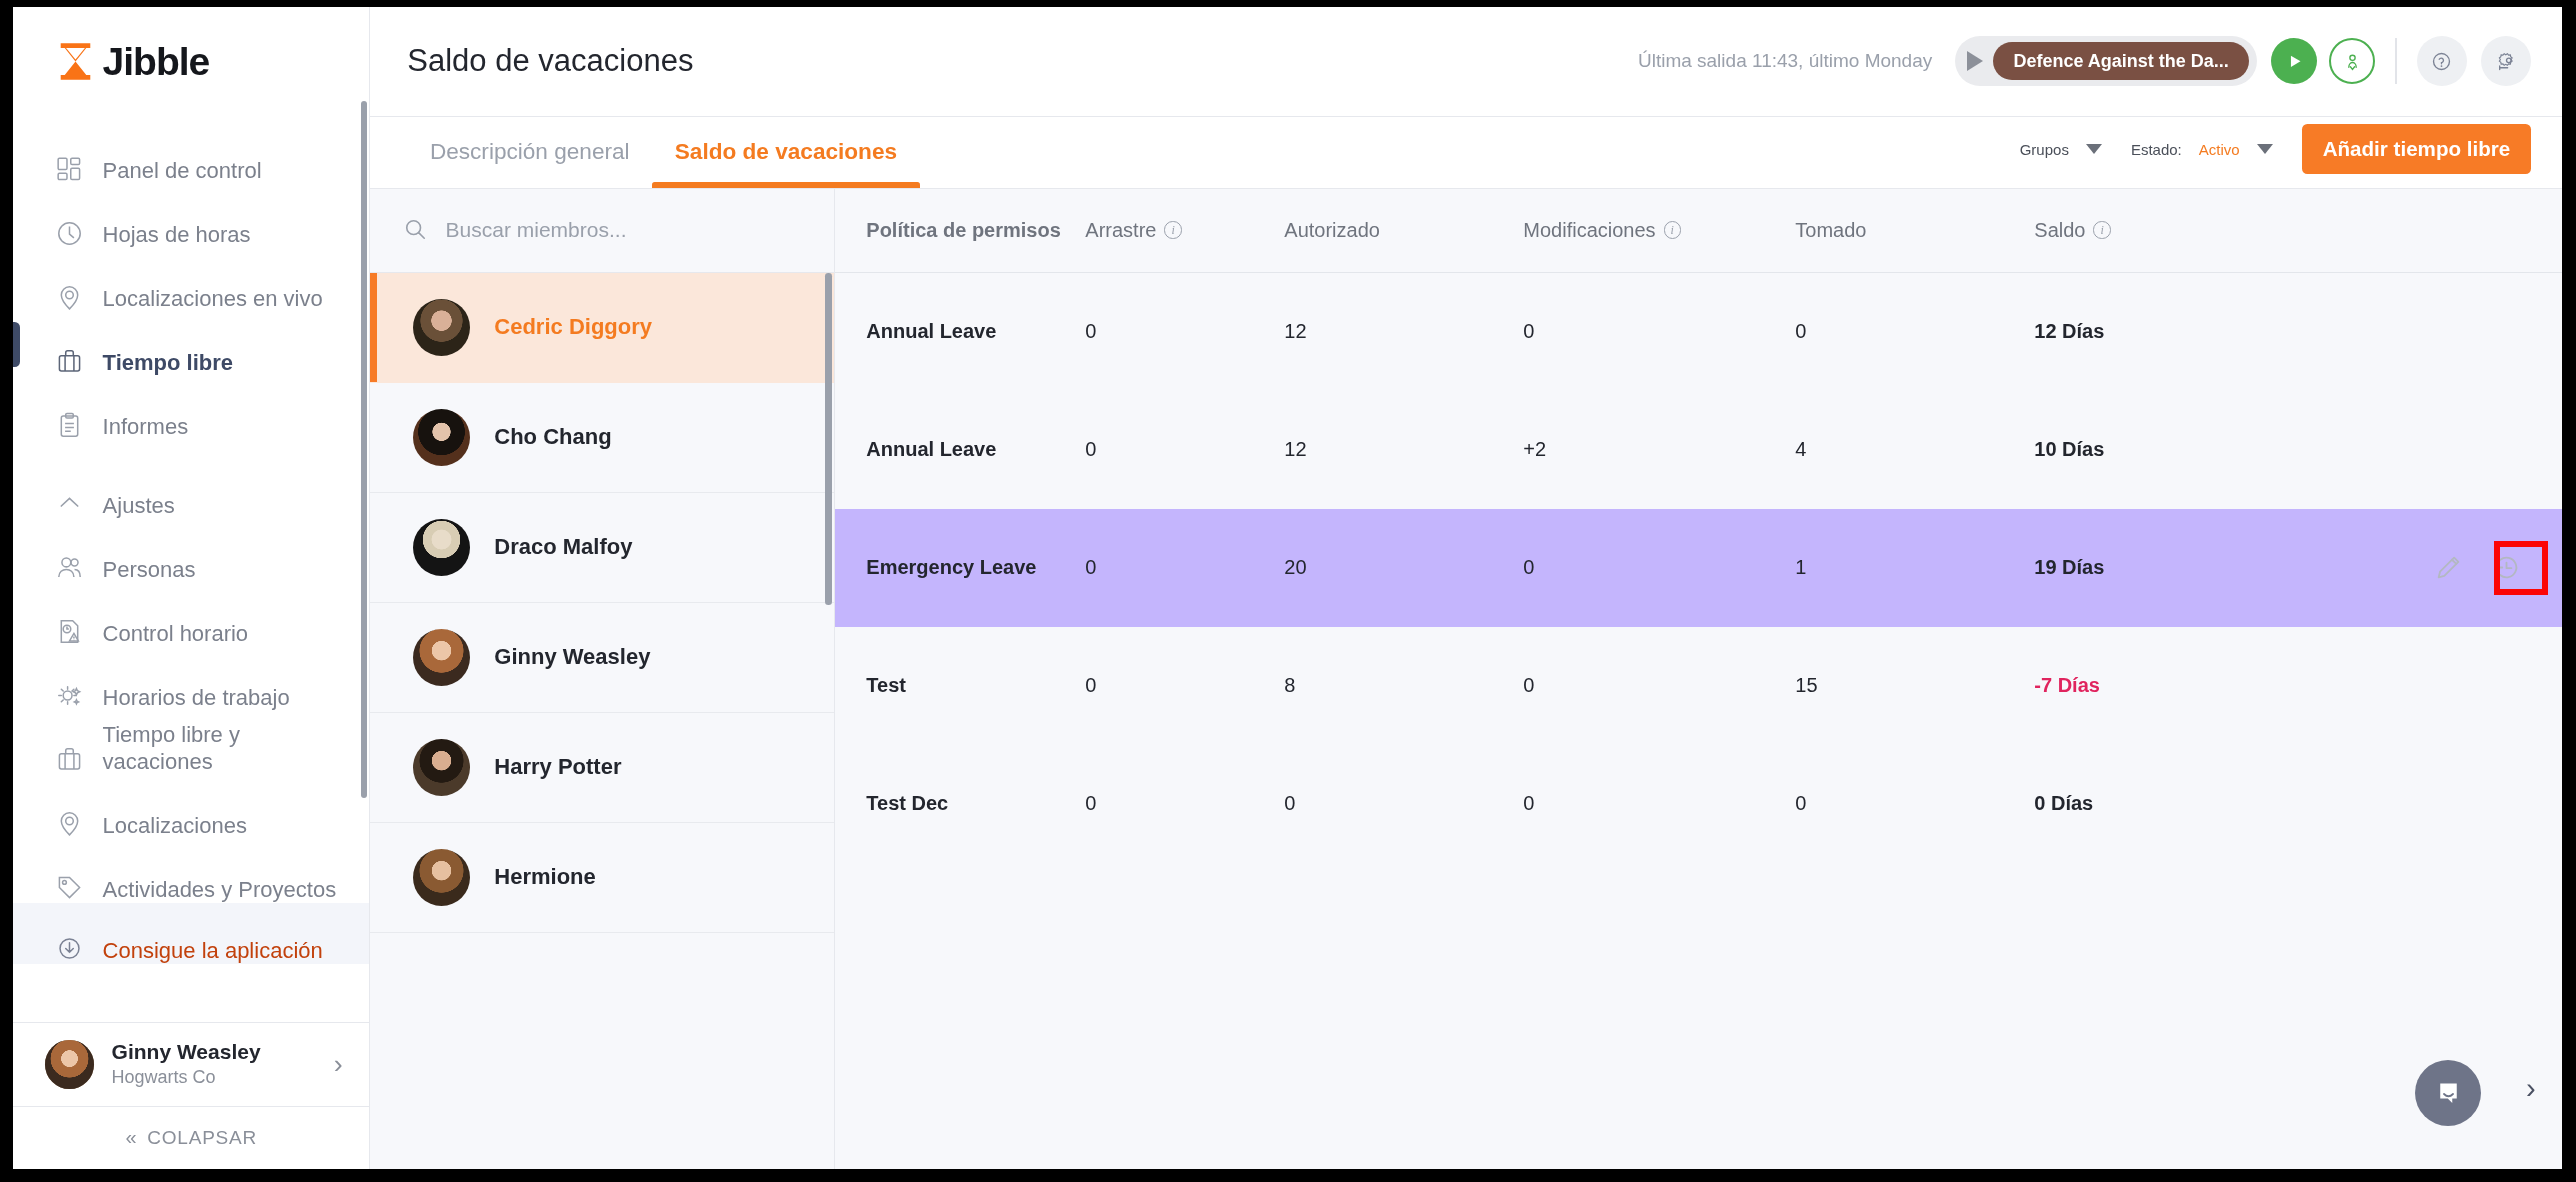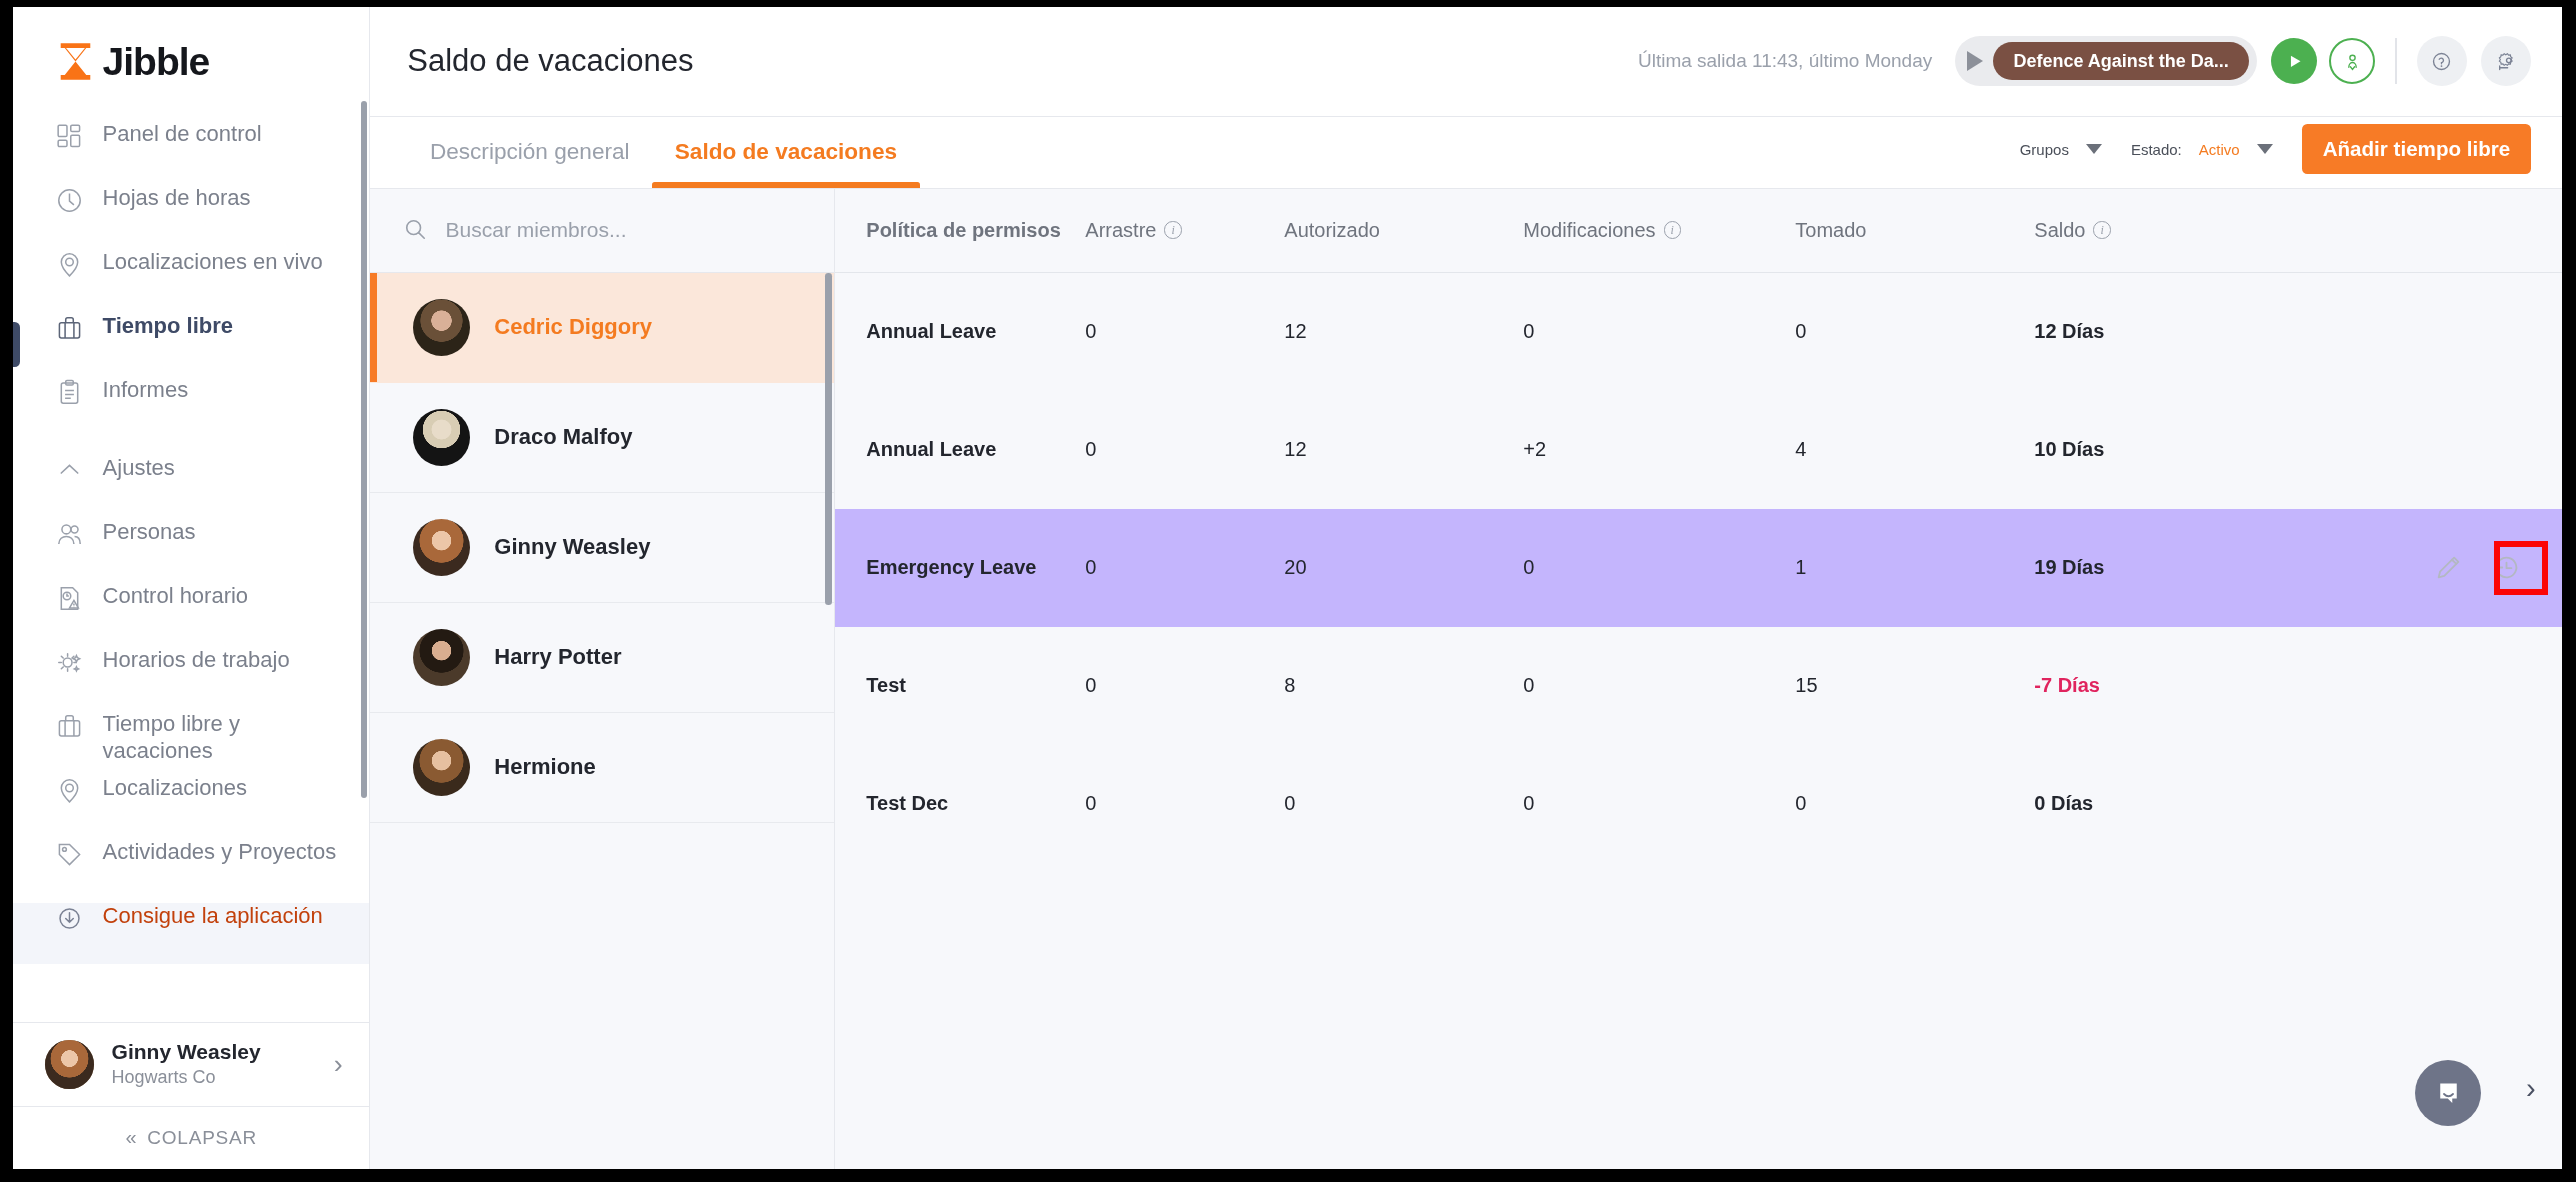--- a/index.html
+++ b/index.html
@@ -49,21 +49,21 @@
     letter-spacing: -1px;
   }
   .nav {
     flex: 1;
     overflow: hidden;
     position: relative;
   }
   .nav-inner { padding-top: 4px; }
   .nav-item {
     display: flex;
-    align-items: flex-start;
+    align-items: flex-end;
     min-height: 64px;
     padding-left: 41px;
     padding-right: 20px;
     position: relative;
     cursor: pointer;
   }
   .nav-item .ico {
     width: 31px; height: 31px;
     margin-right: 17.3px;
     flex-shrink: 0;
@@ -692,20 +692,26 @@
           </span>
           <input class="search-input" type="text" placeholder="Buscar miembros..." style="">
         </div>
 
         <div class="member-list">
           <div class="member selected">
             <span class="av">
                   <span class="face f-cedric"></span>
                 </span>
             <span class="nm">Cedric Diggory</span>
+          </div>
+          <div class="member">
+            <span class="av">
+                  <span class="face f-cho"></span>
+                </span>
+            <span class="nm">Cho Chang</span>
           </div>
           <div class="member">
             <span class="av">
                   <span class="face f-draco"></span>
                 </span>
             <span class="nm">Draco Malfoy</span>
           </div>
           <div class="member">
             <span class="av">
                   <span class="face f-ginny"></span>

